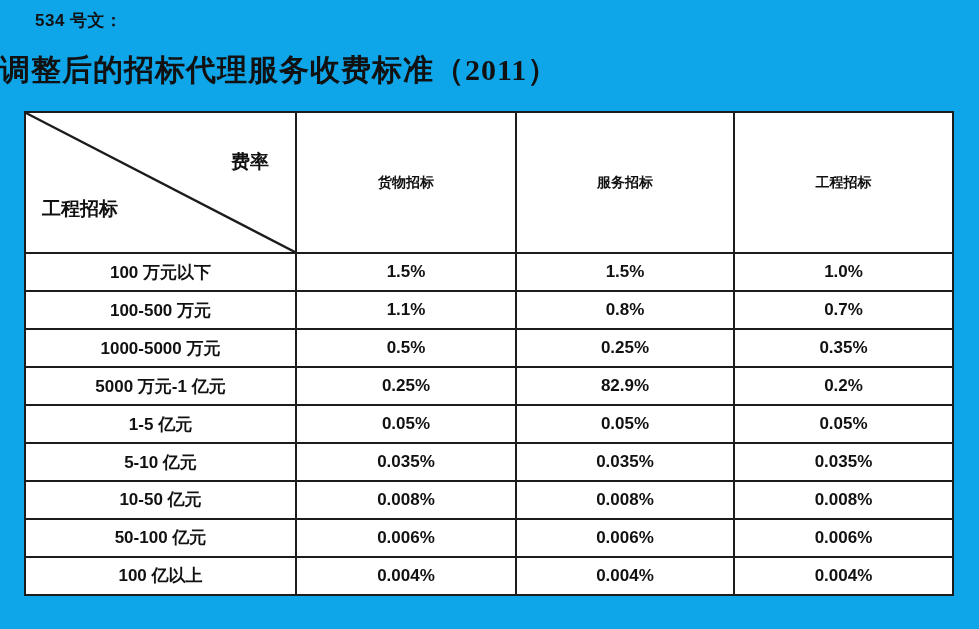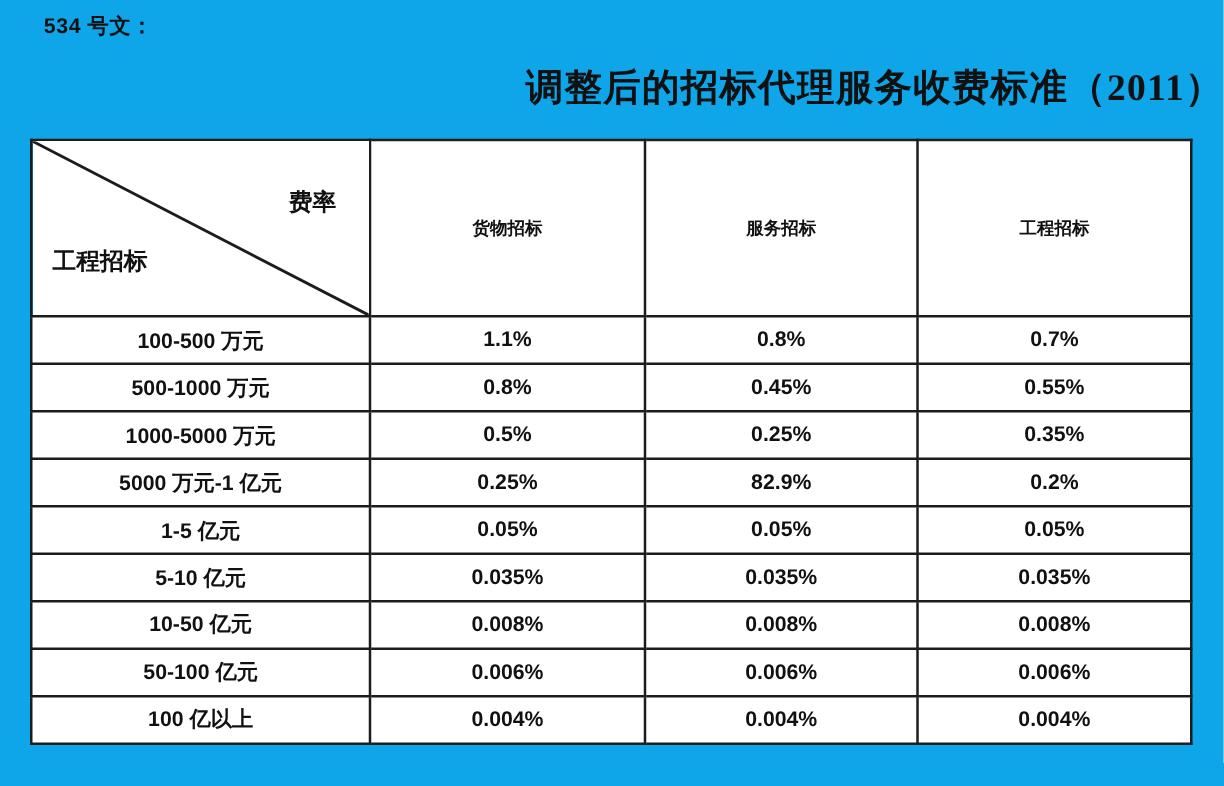--- a/index.html
+++ b/index.html
@@ -25,21 +25,21 @@
     font-size: 17px;
     font-weight: 700;
     font-family: "Liberation Sans", "DejaVu Sans", sans-serif;
     letter-spacing: 0.5px;
   }
   .doc-title {
     position: absolute;
     left: 0;
     top: 50px;
     width: 979px;
-    text-align: right;
+    text-align: left;
     font-size: 30px;
     font-weight: 700;
     font-family: "Liberation Serif", "DejaVu Serif", serif;
     letter-spacing: 1px;
   }
   table.fee-table {
     position: absolute;
     left: 24px;
     top: 111px;
     width: 928px;
@@ -127,30 +127,30 @@
           </svg>
           <span class="corner-top-right">费率</span>
           <span class="corner-bottom-left">工程招标</span>
         </td>
         <td class="col-header">货物招标</td>
         <td class="col-header">服务招标</td>
         <td class="col-header">工程招标</td>
       </tr>
 
       <tr class="data-row">
+        <td class="row-label">100 万元以下</td>
+        <td class="cell-value">1.5%</td>
+        <td class="cell-value">1.5%</td>
+        <td class="cell-value">1.0%</td>
+      </tr>
+      <tr class="data-row">
         <td class="row-label">100-500 万元</td>
         <td class="cell-value">1.1%</td>
         <td class="cell-value">0.8%</td>
         <td class="cell-value">0.7%</td>
-      </tr>
-      <tr class="data-row">
-        <td class="row-label">500-1000 万元</td>
-        <td class="cell-value">0.8%</td>
-        <td class="cell-value">0.45%</td>
-        <td class="cell-value">0.55%</td>
       </tr>
       <tr class="data-row">
         <td class="row-label">1000-5000 万元</td>
         <td class="cell-value">0.5%</td>
         <td class="cell-value">0.25%</td>
         <td class="cell-value">0.35%</td>
       </tr>
       <tr class="data-row">
         <td class="row-label">5000 万元-1 亿元</td>
         <td class="cell-value">0.25%</td>

